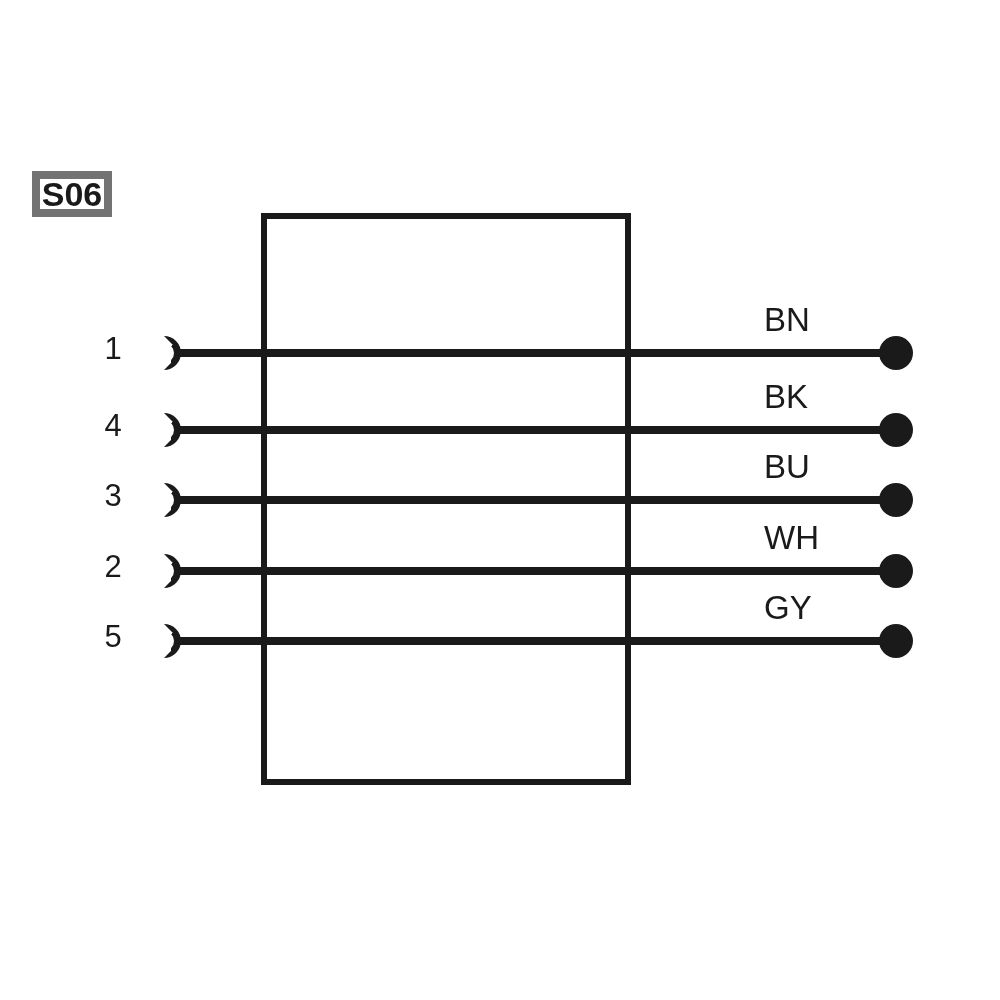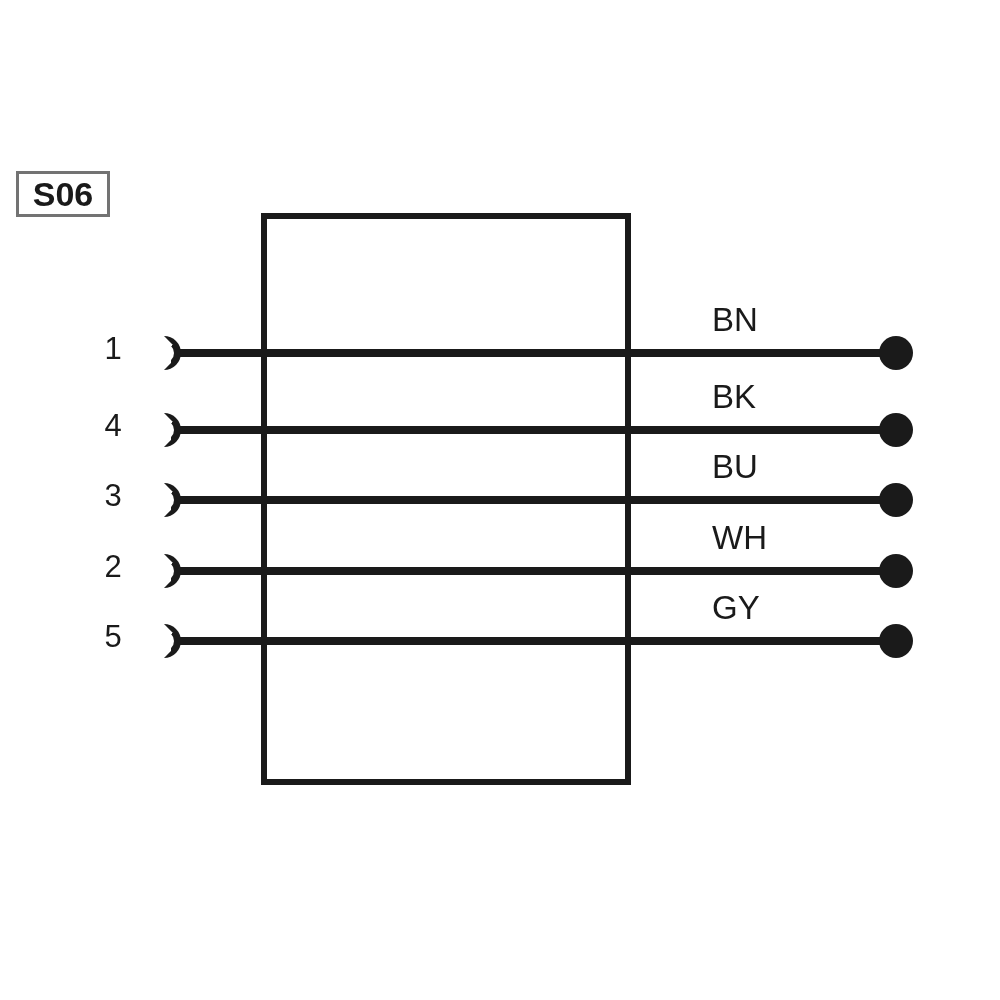--- a/index.html
+++ b/index.html
@@ -12,26 +12,26 @@
     width: 1000px;
     height: 1000px;
     background: #ffffff;
     font-family: "Liberation Sans", sans-serif;
     overflow: hidden;
   }
 
   
   .ref-box {
     position: absolute;
-    left: 16px;
+    left: 32px;
     top: 171px;
-    width: 94px;
+    width: 80px;
     height: 46px;
     box-sizing: border-box;
-    border: 3px solid #737373;
+    border: 8px solid #737373;
     background: #ffffff;
     display: flex;
     align-items: center;
     justify-content: center;
   }
   .ref-box-label {
     font-size: 34px;
     font-weight: bold;
     color: #1a1a1a;
     line-height: 1;
@@ -85,21 +85,21 @@
   .wire-line {
     position: absolute;
     left: 177px;
     top: -4px;
     width: 722px;
     height: 8px;
     background: #1a1a1a;
   }
   .wire-label {
     position: absolute;
-    left: 712px;
+    left: 764px;
     top: -50px;
     font-size: 33px;
     color: #1a1a1a;
     line-height: 1;
     white-space: nowrap;
   }
   .terminal-dot {
     position: absolute;
     left: 879px;
     top: -17px;

